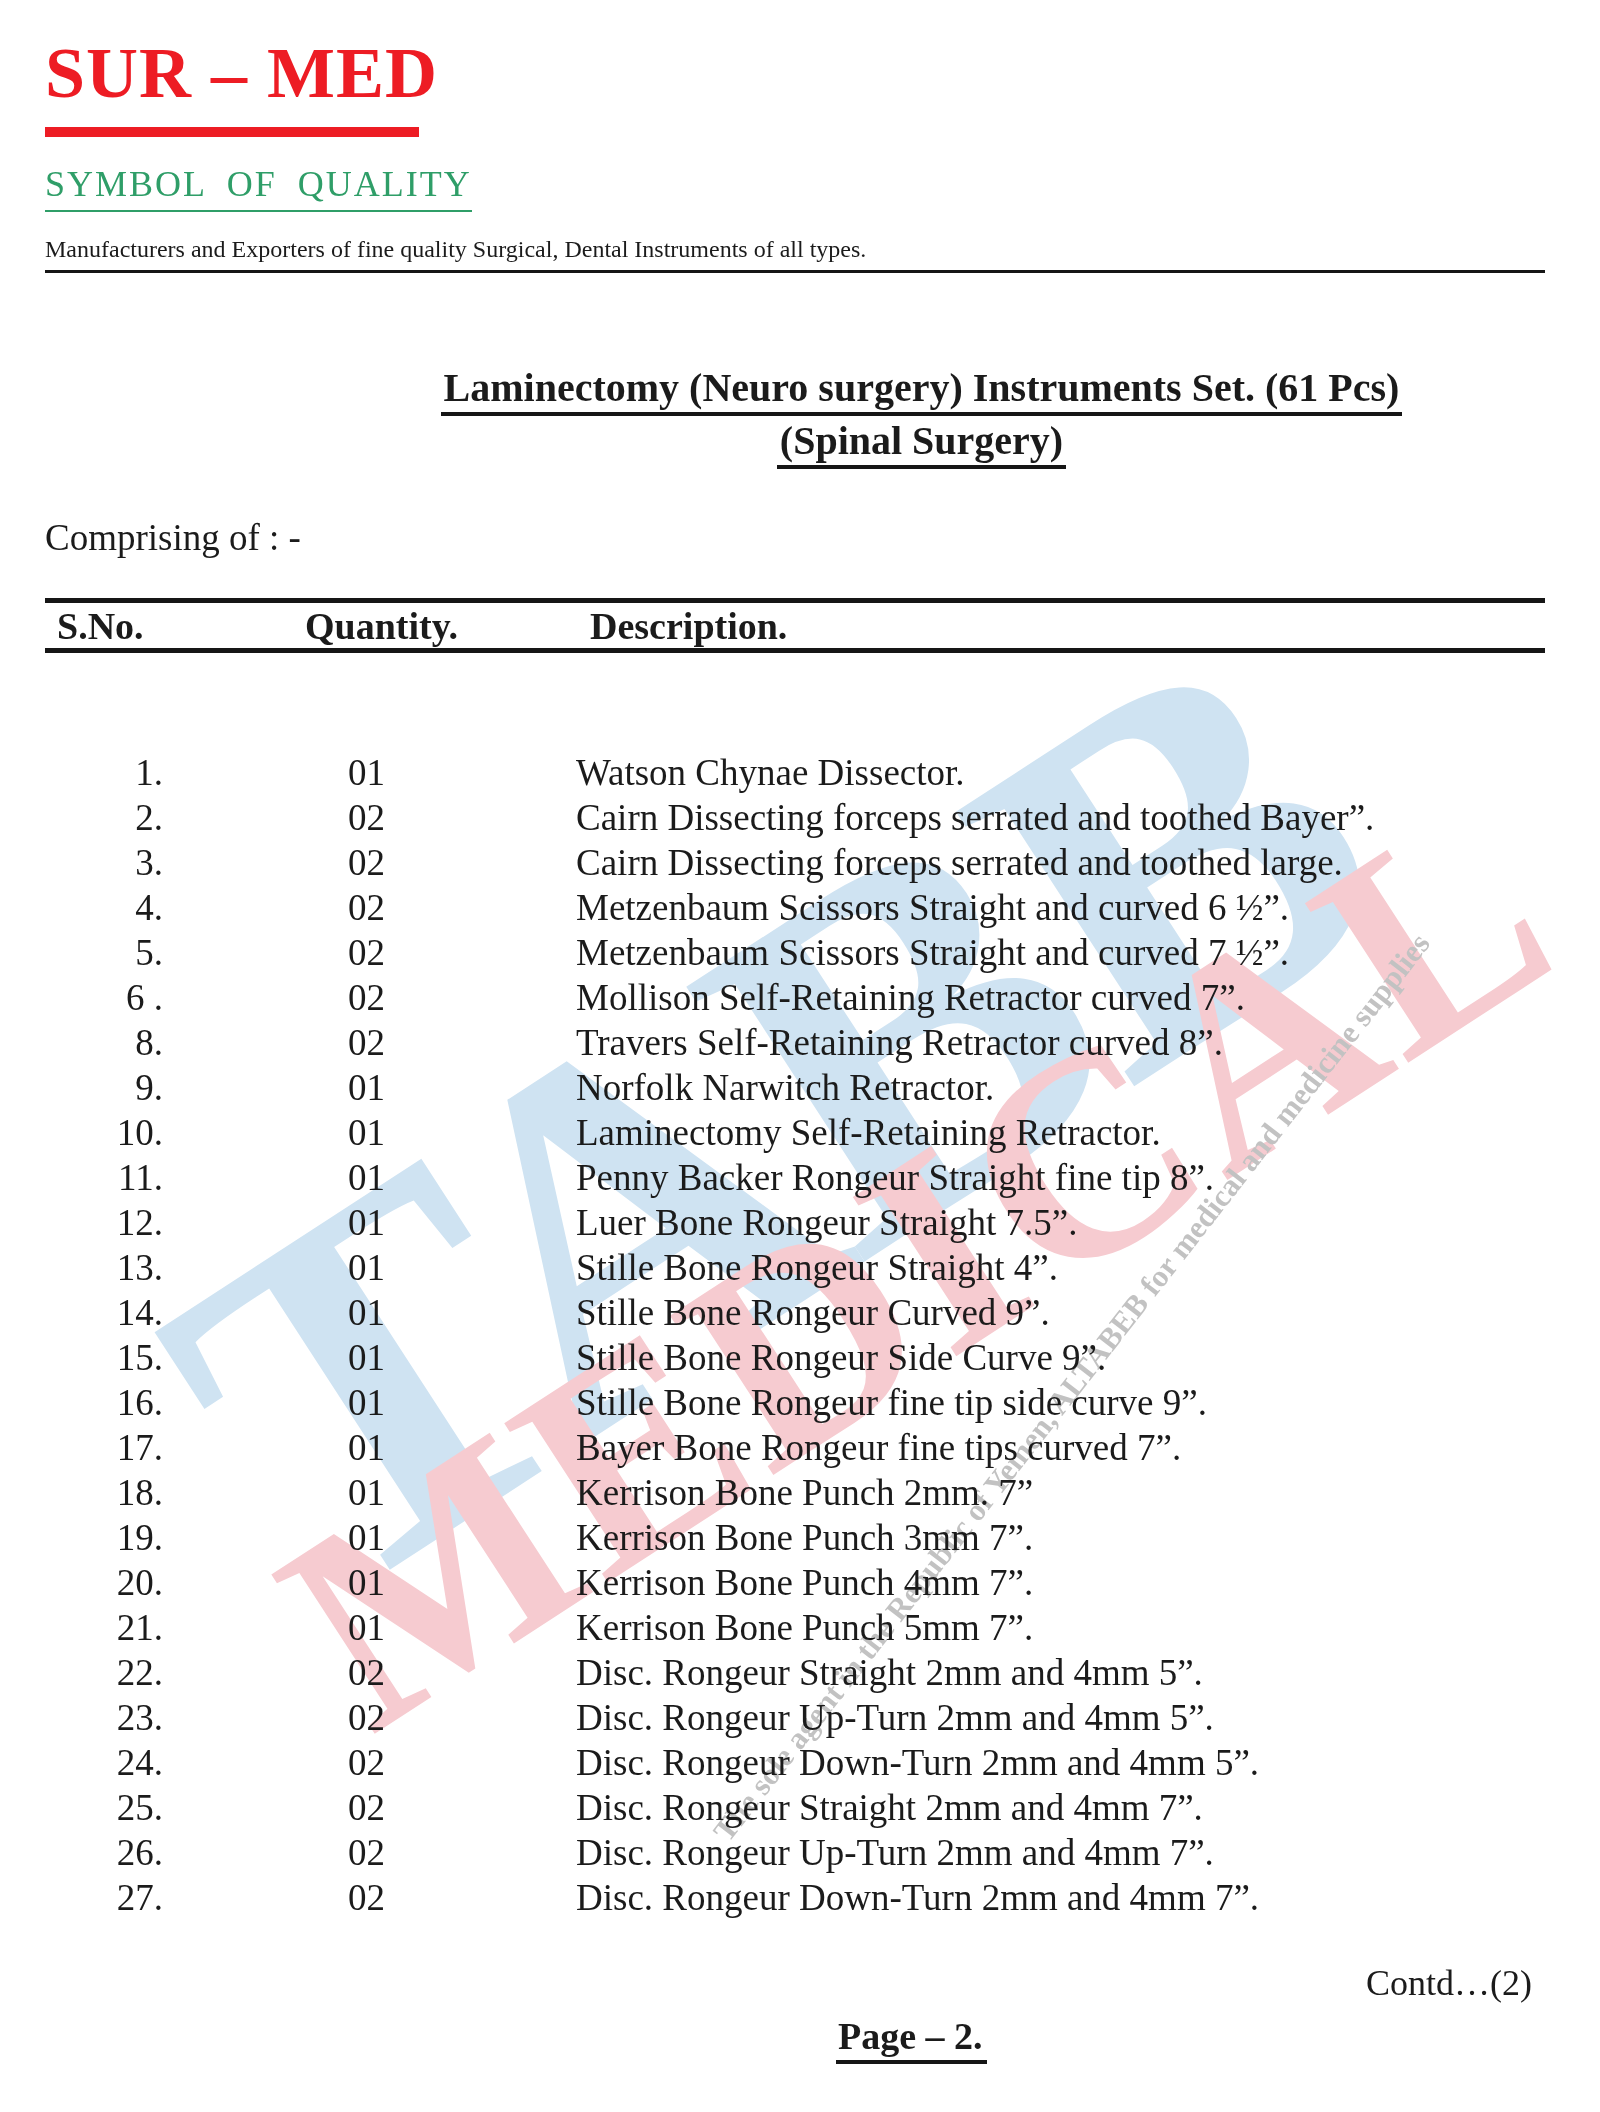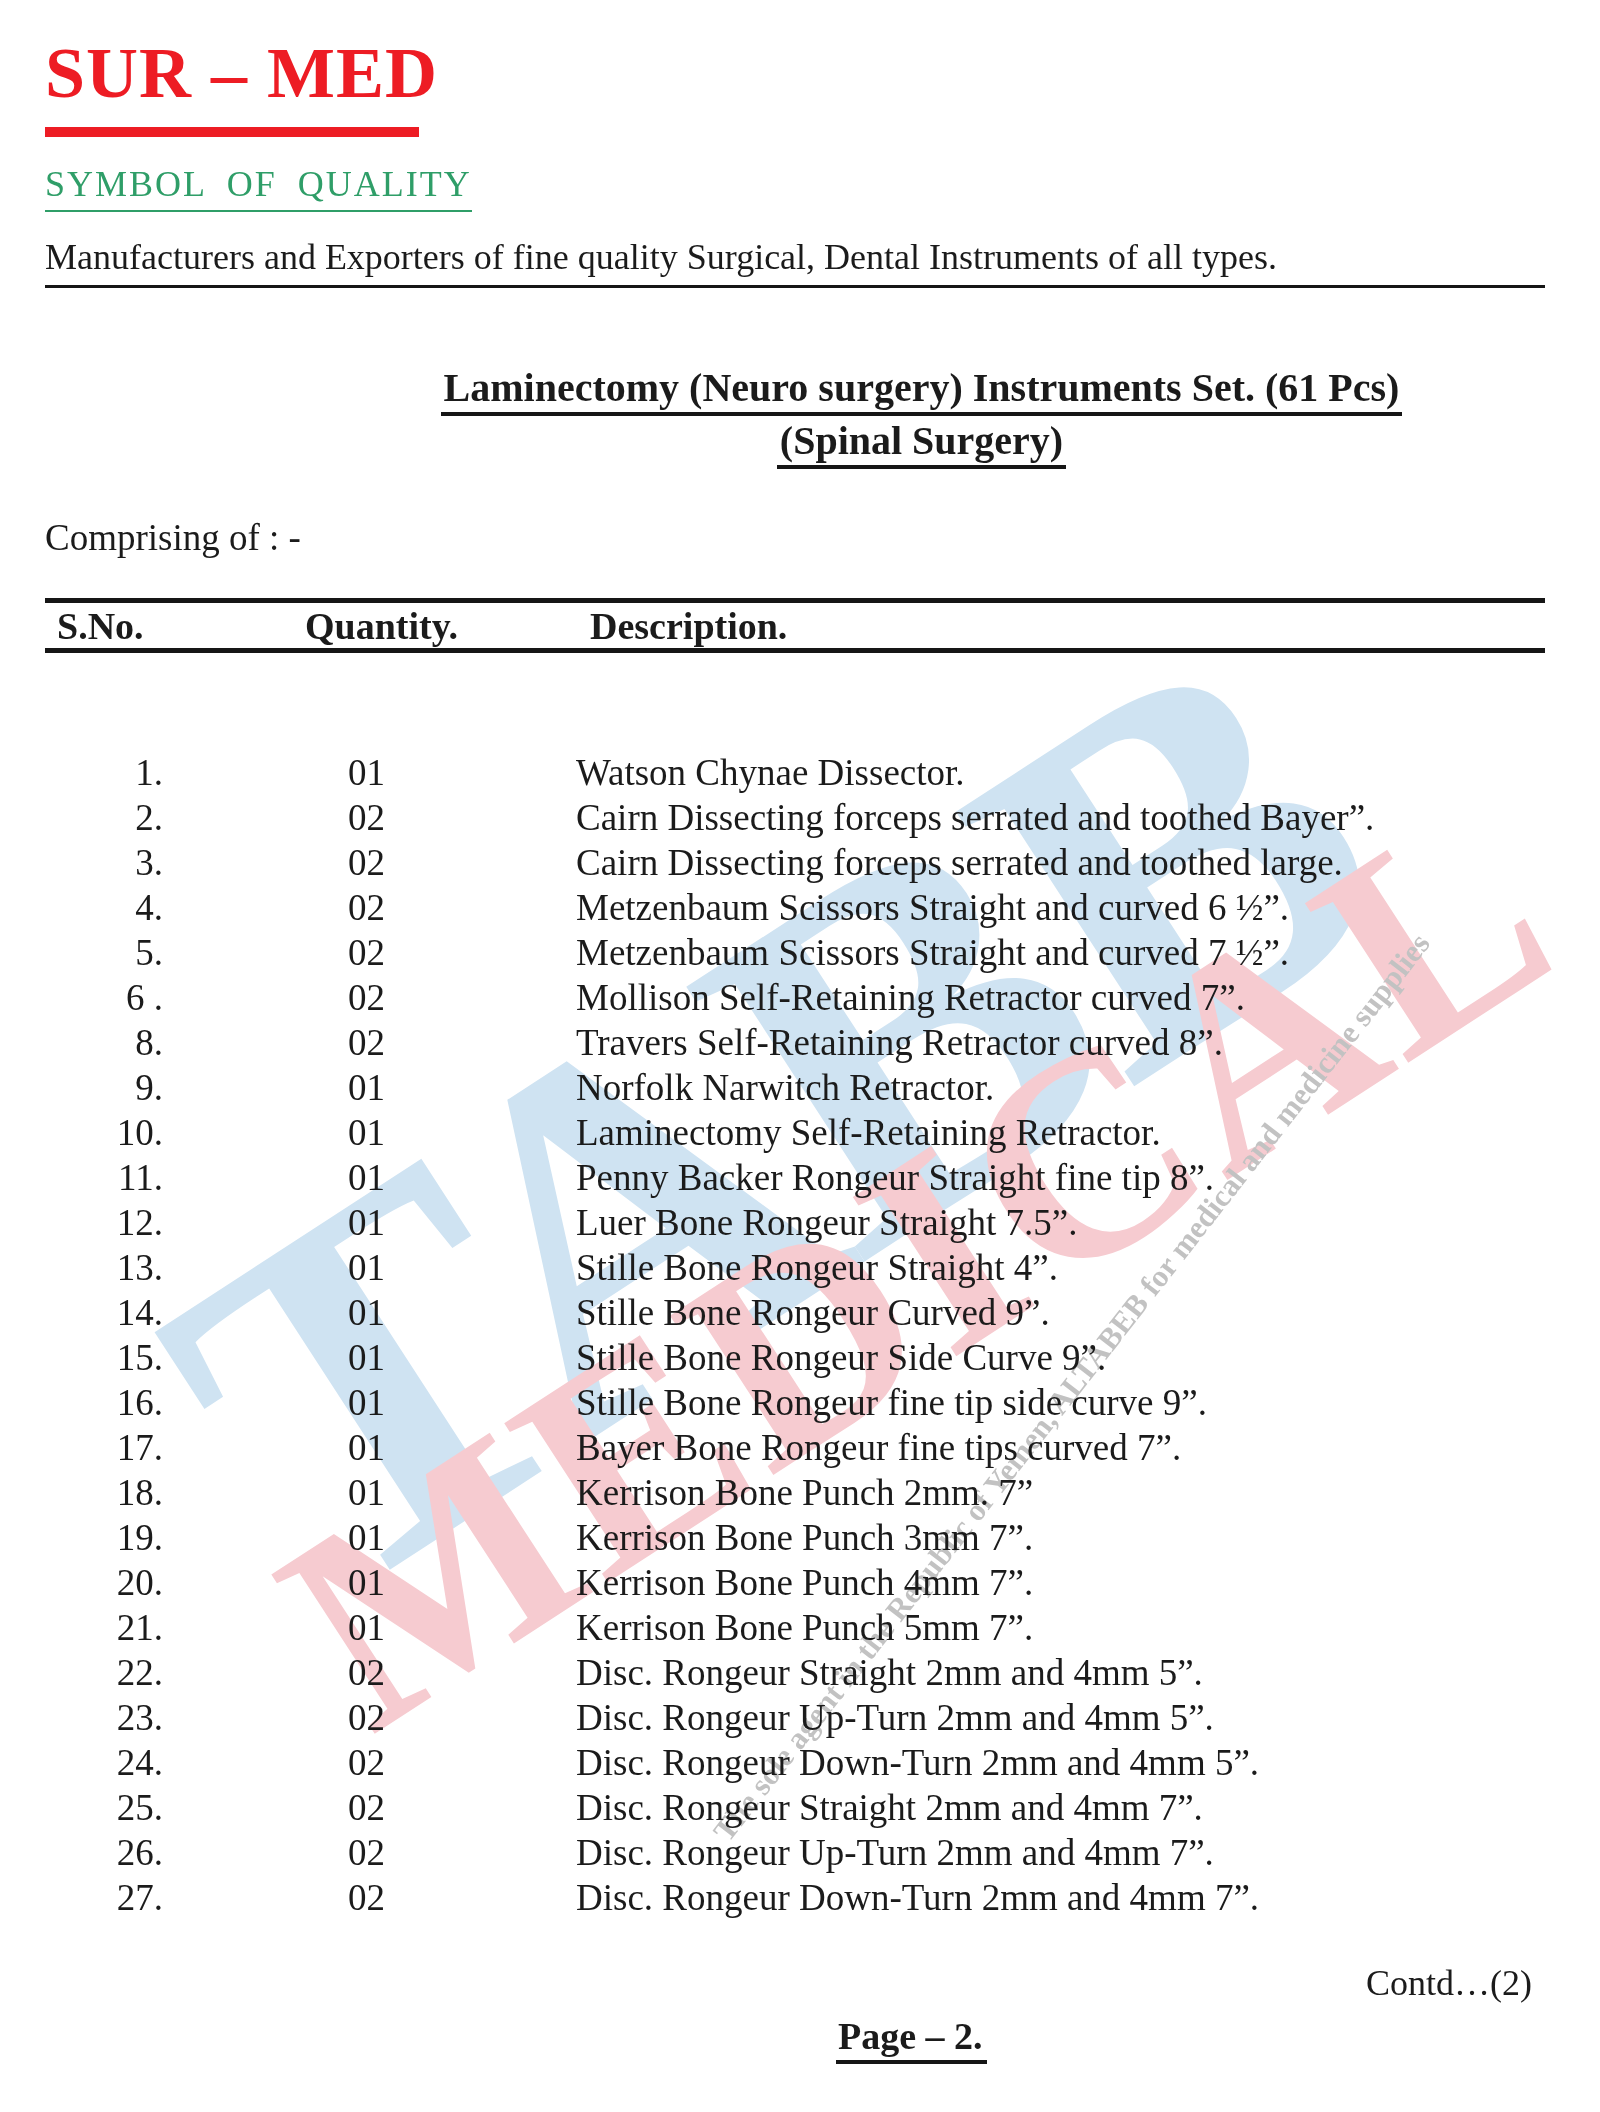--- a/index.html
+++ b/index.html
@@ -42,21 +42,21 @@
   .brand-bar{position:absolute;left:45px;top:127px;width:374px;height:10px;background:#ed1c24;}
   .slogan{
     position:absolute;left:45px;top:138px;
     font-size:36px;color:#2f9e68;
     letter-spacing:2px;word-spacing:10px;
     border-bottom:2px solid #2f9e68;padding-bottom:5px;
   }
   .tagline-wrap{
     position:absolute;left:45px;top:236px;width:1500px;
     border-bottom:3px solid #161616;padding-bottom:7px;
-    font-size:36px;
+    font-size:24px;
   }
   .doc-title{
     position:absolute;left:0;top:366px;width:1600px;
     padding-left:243px;box-sizing:border-box;
     text-align:center;font-weight:bold;font-size:40px;line-height:1.12;
   }
   .doc-title .tline{display:inline-block;border-bottom:4px solid #161616;padding:0 3px 1px 3px;}
   .doc-title .tline2{margin-top:3px;}
   .comprising{position:absolute;left:45px;top:516px;font-size:37px;}
   .rule{position:absolute;left:45px;width:1500px;height:5px;background:#161616;}

